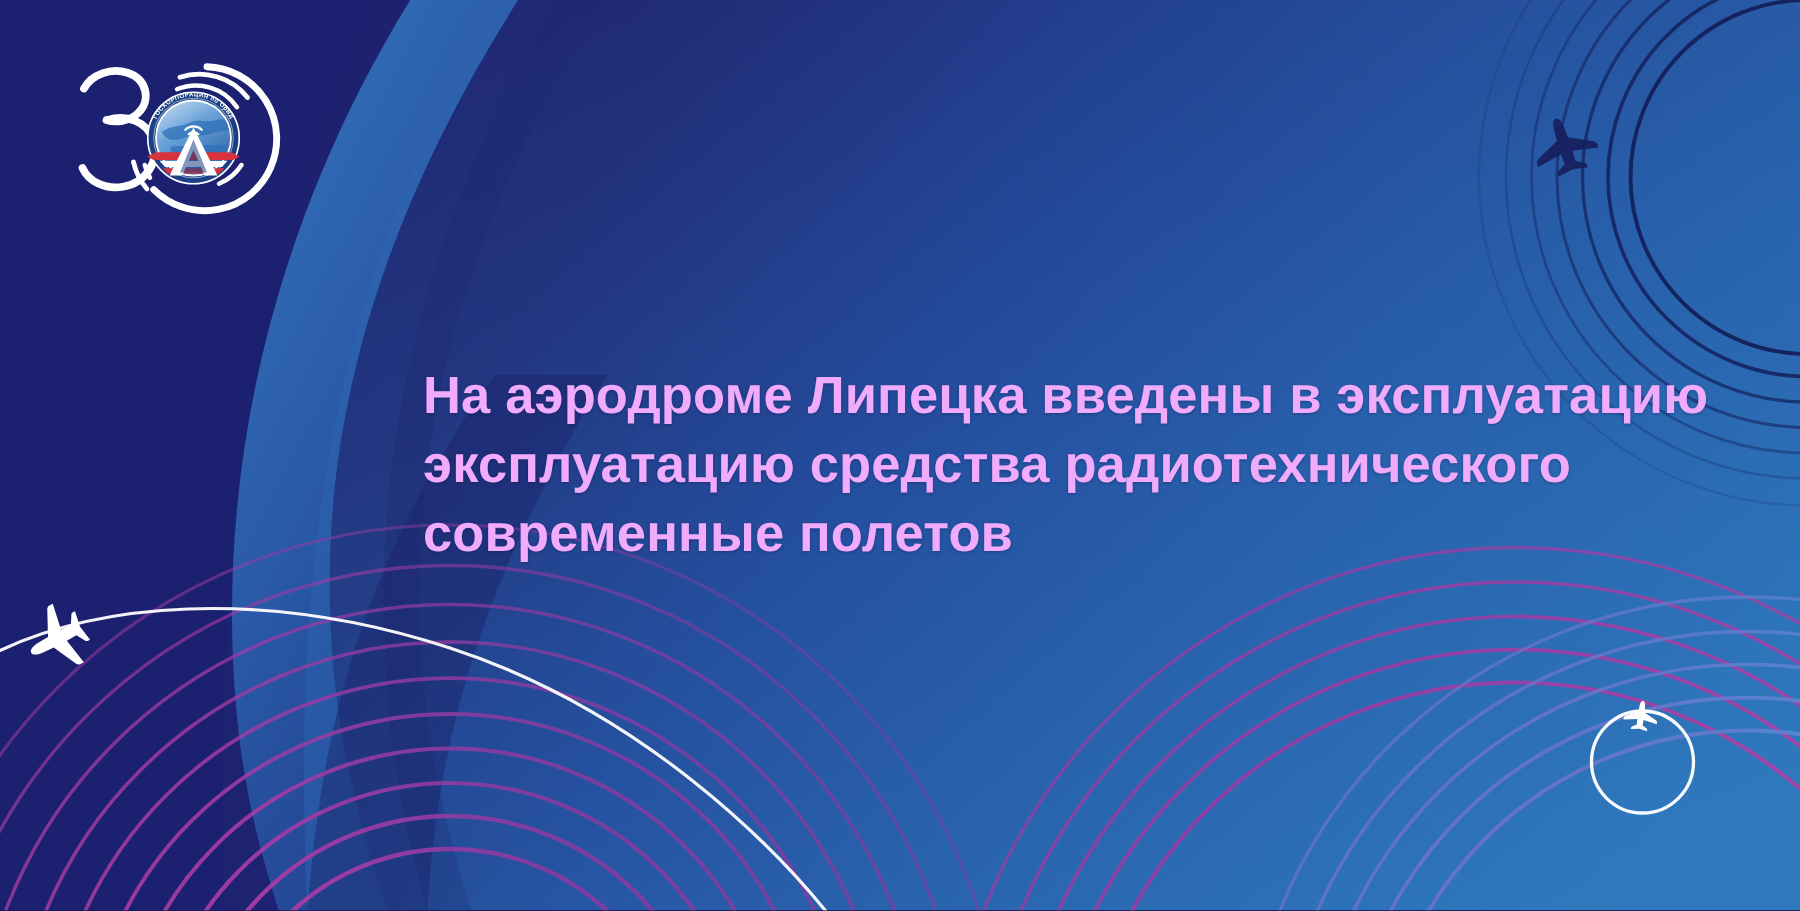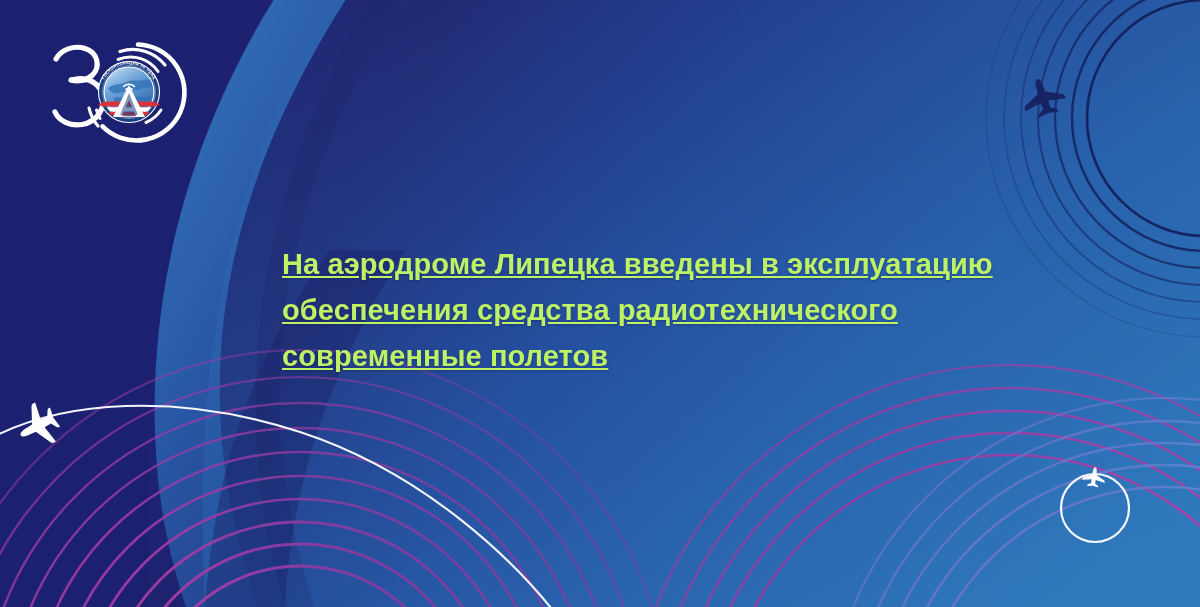--- a/index.html
+++ b/index.html
@@ -41,29 +41,28 @@
   #logo-block svg { display: block; }
 
   
   #headline {
     position: absolute;
     left: 282px;
     top: 241px;
     width: 890px;
   }
   #headline .line {
-    color: #bef264;
+    color: #f0abfc;
     font-family: "Liberation Sans", sans-serif;
     font-weight: bold;
-    font-size: 29px;
+    font-size: 35px;
     line-height: 46px;
     letter-spacing: 0.1px;
     white-space: nowrap;
     text-shadow: 0 1px 2px rgba(10, 20, 70, 0.35);
-    text-decoration: underline;
   }
 </style>
 </head>
 <body>
 
 <div id="banner">
 
   <svg class="bg-svg" viewBox="0 0 1200 607" preserveAspectRatio="none">
     <defs>
       <linearGradient id="gMain" x1="0" y1="0.35" x2="1" y2="0.65">
@@ -278,17 +277,17 @@
             <textPath href="#ringPath" startOffset="50%" text-anchor="middle">ГОСКОРПОРАЦИЯ по ОрВД</textPath>
           </text>
         </g>
         <path id="ringPath" d="M73.2,62 A27.8,27.8 0 0 1 128.8,62" fill="none" stroke="none"></path>
       </g>
     </svg>
   </div>
 
   <div id="headline">
     <div class="line">На аэродроме Липецка введены в эксплуатацию</div>
-    <div class="line">обеспечения средства радиотехнического</div>
+    <div class="line">эксплуатацию средства радиотехнического</div>
     <div class="line">современные полетов</div>
   </div>
 
 </div>
 
 </body></html>

